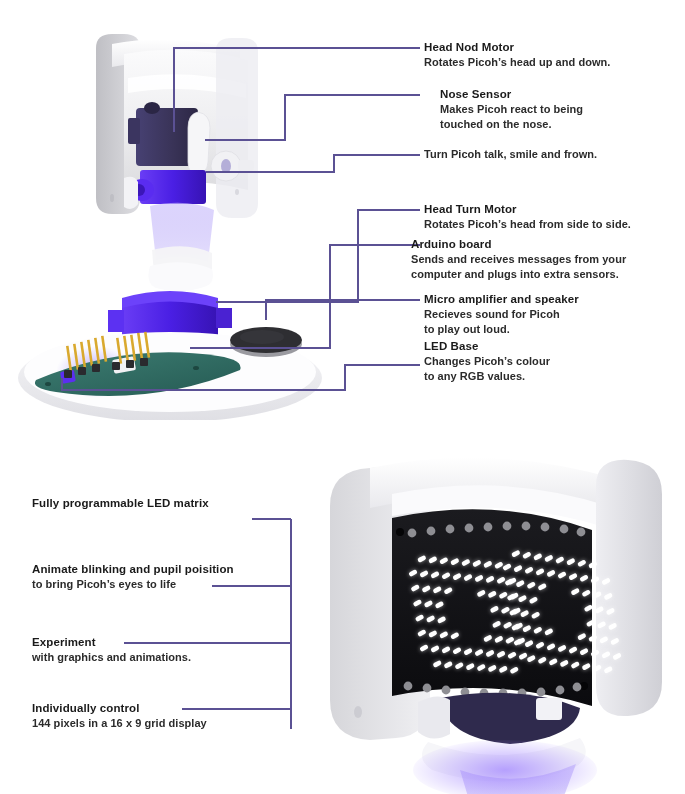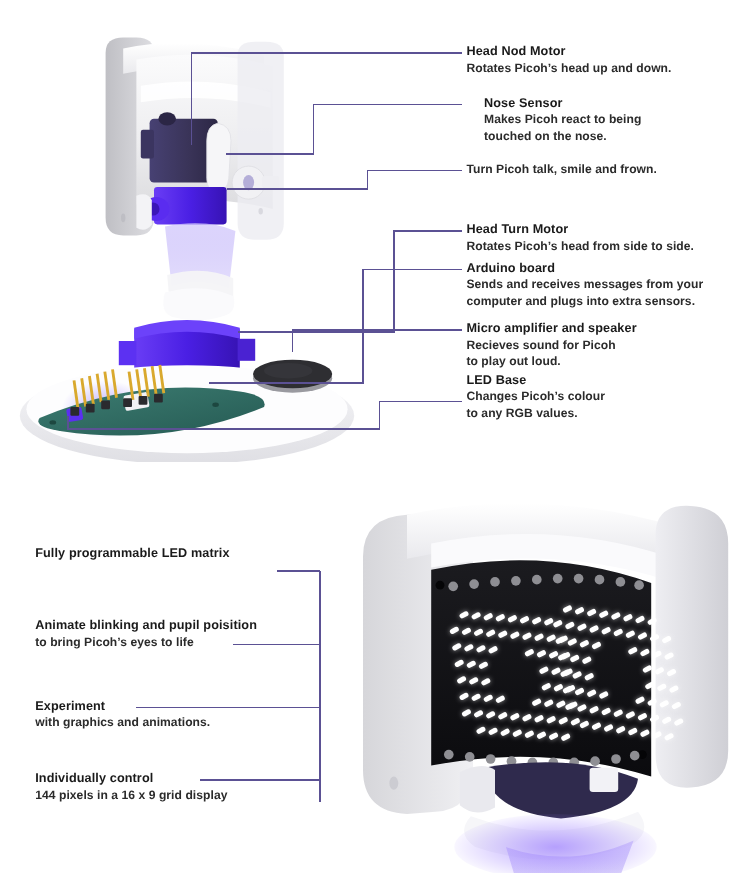--- a/index.html
+++ b/index.html
@@ -194,21 +194,21 @@
 
   <div class="callout" style="left:424px; top:147px;">
     <div class="c-desc">Turn Picoh talk, smile and frown.</div>
   </div>
 
   <div class="callout" style="left:424px; top:202px;">
     <div class="c-title">Head Turn Motor</div>
     <div class="c-desc">Rotates Picoh’s head from side to side.</div>
   </div>
 
-  <div class="callout" style="left:424px; top:237px;">
+  <div class="callout" style="left:411px; top:237px;">
     <div class="c-title">Arduino board</div>
     <div class="c-desc">Sends and receives messages from your</div>
     <div class="c-desc">computer and plugs into extra sensors.</div>
   </div>
 
   <div class="callout" style="left:424px; top:292px;">
     <div class="c-title">Micro amplifier and speaker</div>
     <div class="c-desc">Recieves sound for Picoh</div>
     <div class="c-desc">to play out loud.</div>
   </div>

